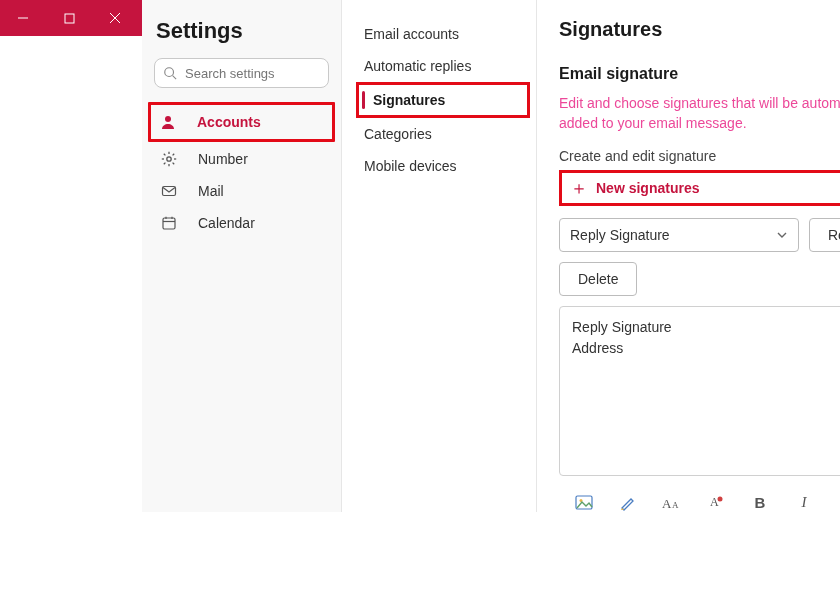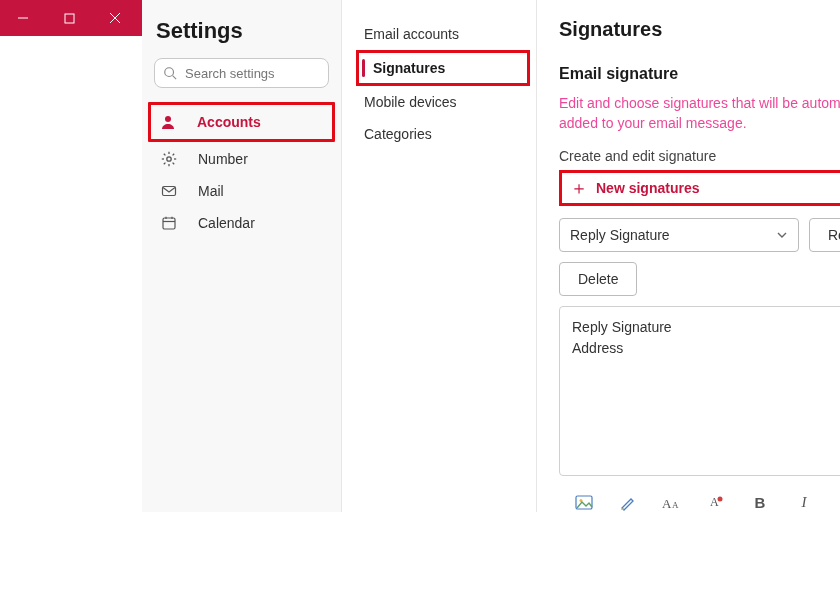--- a/index.html
+++ b/index.html
@@ -225,26 +225,27 @@
                 <line x1="11" y1="1.8" x2="11" y2="4" stroke="#555" stroke-width="1.2"></line>
               </svg>
           </span>
           <span>Calendar</span>
         </div>
       </div>
     </div>
 
     <div class="col2">
       <div class="sub-item"><span>Email accounts</span></div>
+      <div class="sub-item"><span>Automatic replies</span></div>
       <div class="sub-item selected-wrap">
         <span class="bar"></span>
         <span class="lbl">Signatures</span>
       </div>
+      <div class="sub-item"><span>Categories</span></div>
       <div class="sub-item"><span>Mobile devices</span></div>
-      <div class="sub-item"><span>Categories</span></div>
     </div>
 
     <div class="col3">
       <div class="scroll-indicator"></div>
       <div class="page-title">Signatures</div>
       <div class="section-title">Email signature</div>
       <div class="section-desc">Edit and choose signatures that will be automatically added to your email message.</div>
       <div class="subhead">Create and edit signature</div>
 
       <div class="new-sig-box">

